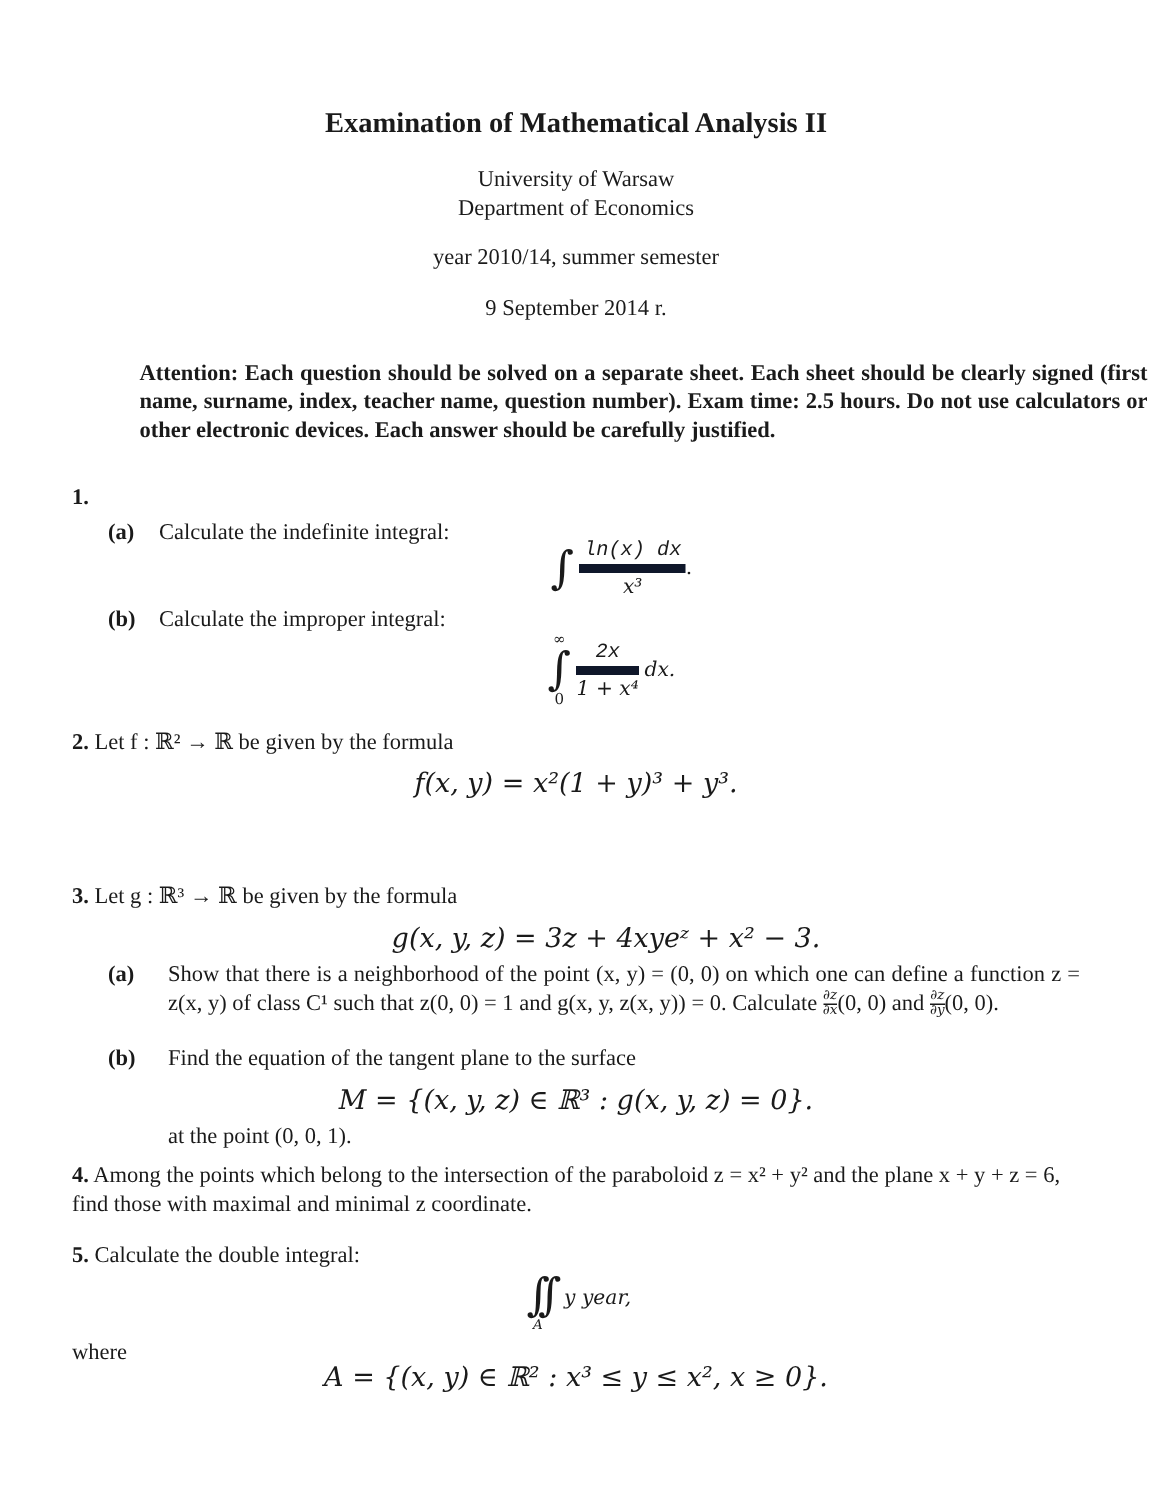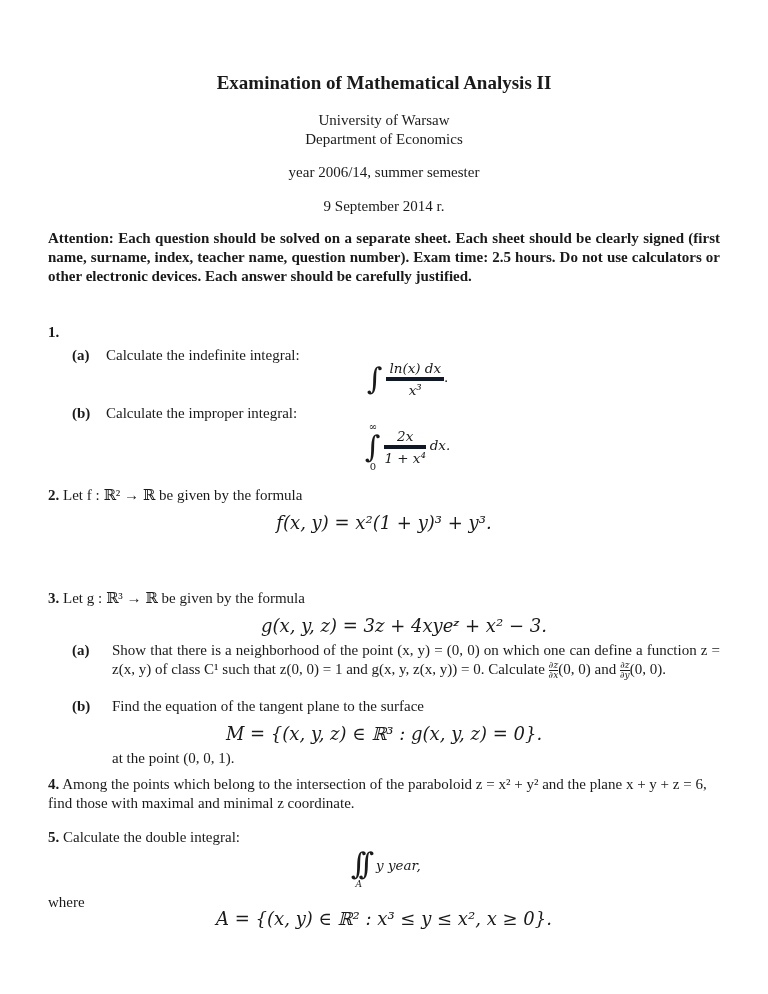--- a/index.html
+++ b/index.html
@@ -4,46 +4,46 @@
 <style>
   html, body { margin: 0; padding: 0; background: #ffffff; }
   body { width: 768px; height: 994px; position: relative; overflow: hidden;
          font-family: "Liberation Serif", "DejaVu Serif", serif; color: #1a1a1a; font-size: 15px; }
   .page { position: absolute; left: 0; top: 0; width: 768px; height: 994px; }
   .center { position: absolute; left: 0; width: 768px; text-align: center; }
   .title { top: 72px; font-size: 19px; font-weight: bold; }
   .sub { font-size: 15px; line-height: 19px; }
   .txt { position: absolute; left: 48px; width: 672px; font-size: 15px; line-height: 19px; }
   .bold { font-weight: bold; }
-  .attention { top: 229px; font-weight: bold; text-align: justify; }
+  .attention { top: 240px; font-weight: bold; text-align: justify; margin-left: 45px; }
   .m { font-family: "DejaVu Serif", serif; font-style: italic; font-size: 13.5px; }
   .mr { font-family: "DejaVu Serif", serif; font-style: normal; font-size: 13.5px; }
   .disp { position: absolute; left: 0; width: 768px; text-align: center; font-size: 18px; }
   .lbl { font-weight: bold; display: inline-block; width: 34px; }
   .sublbl { position: absolute; left: 72px; font-size: 15px; line-height: 19px; }
   .indent { position: absolute; left: 112px; width: 608px; font-size: 15px; line-height: 19px; text-align: justify; }
   .frac { display: inline-block; vertical-align: middle; text-align: center; }
-  .frac .num { display: block; border-bottom: 4px solid #0f172a; padding: 0 3px 1px 3px; }
+  .frac .num { display: block; border-bottom: 6px solid #0f172a; padding: 0 3px 1px 3px; font-family: Liberation Mono, monospace; }
   .frac .den { display: block; padding-top: 1px; }
   .intsign { font-family: "DejaVu Serif", serif; font-size: 30px; vertical-align: middle; line-height: 1; }
   .limits { display: inline-block; vertical-align: middle; text-align: center; position: relative; }
   .limits .up, .limits .lo { display: block; font-size: 10px; font-family: "DejaVu Serif", serif; line-height: 10px; }
   .smallfrac { display: inline-block; vertical-align: middle; text-align: center; font-size: 9px; line-height: 9px; }
   .smallfrac .n { display: block; border-bottom: 1px solid #1a1a1a; }
   .smallfrac .d { display: block; }
 </style>
 </head>
 <body>
 
 <div class="page">
 
   <div class="center title">Examination of Mathematical Analysis II</div>
   <div class="center sub" style="top:130px;">Department of Economics</div>
   <div class="center sub" style="top:111px;">University of Warsaw</div>
-  <div class="center sub" style="top:163px;">year 2006/14, summer semester</div>
+  <div class="center sub" style="top:163px;">year 2010/14, summer semester</div>
   <div class="center sub" style="top:197px;">9 September 2014 r.</div>
 
   <div class="txt attention">Attention: Each question should be solved on a separate sheet. Each sheet should be clearly signed (first name, surname, index, teacher name, question number). Exam time: 2.5 hours. Do not use calculators or other electronic devices. Each answer should be carefully justified.</div>
 
   <div class="txt bold" style="top:323px;">1.</div>
   <div class="sublbl" style="top:346px;">
     <span class="lbl">(a)</span><span>Calculate the indefinite integral:</span>
   </div>
   <div style="position:absolute; left:367px; top:360px;">
     <span class="intsign">∫</span>

